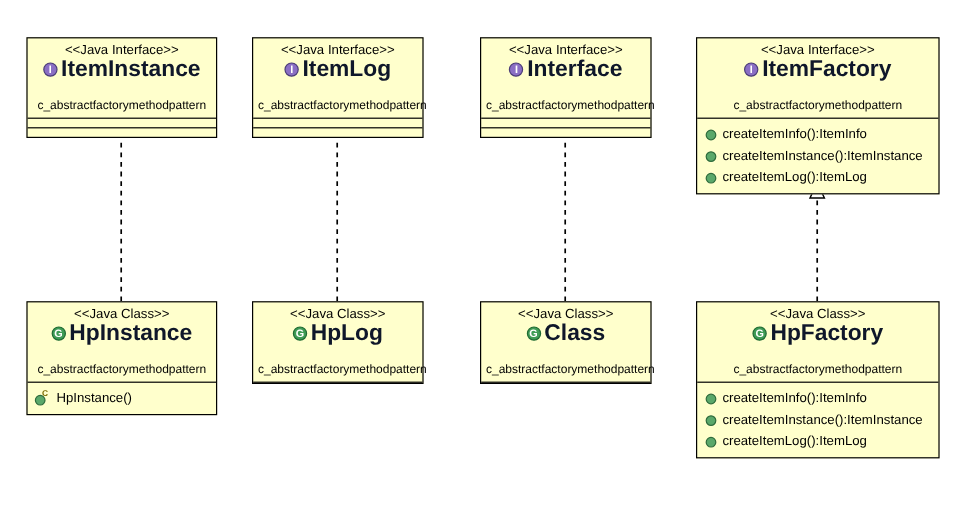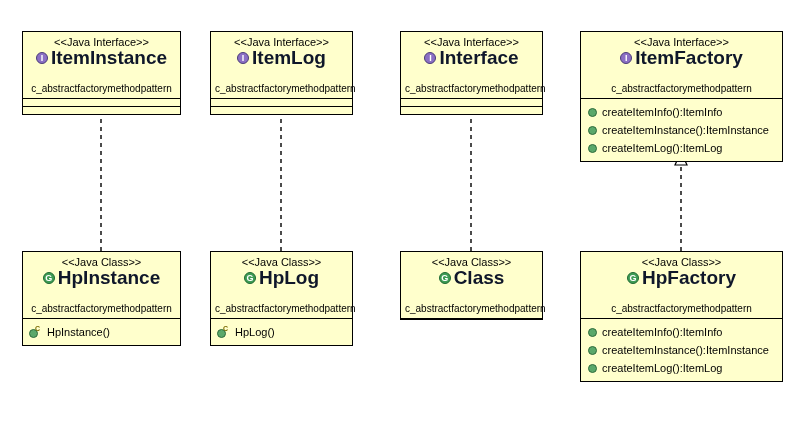--- a/index.html
+++ b/index.html
@@ -271,29 +271,20 @@
 
   <div class="uml-box" style="left:210px; top:251px; width:143px;">
     <div class="uml-header">
       <div class="stereotype">&lt;&lt;Java Class&gt;&gt;</div>
       <div class="title-row">
         <span class="icon-class">G</span>
         <span class="title-text">HpLog</span>
       </div>
       <div class="package-text">c_abstractfactorymethodpattern</div>
     </div>
-    <div class="compartment-ops">
-      <div class="member-row">
-        <span class="icon-ctor">
-          <span class="dot"></span>
-          <span class="sup">C</span>
-        </span>
-        <span class="member-text">HpLog()</span>
-      </div>
-    </div>
   </div>
 
   <div class="uml-box" style="left:400px; top:251px; width:143px;">
     <div class="uml-header">
       <div class="stereotype">&lt;&lt;Java Class&gt;&gt;</div>
       <div class="title-row">
         <span class="icon-class">G</span>
         <span class="title-text">Class</span>
       </div>
       <div class="package-text">c_abstractfactorymethodpattern</div>

